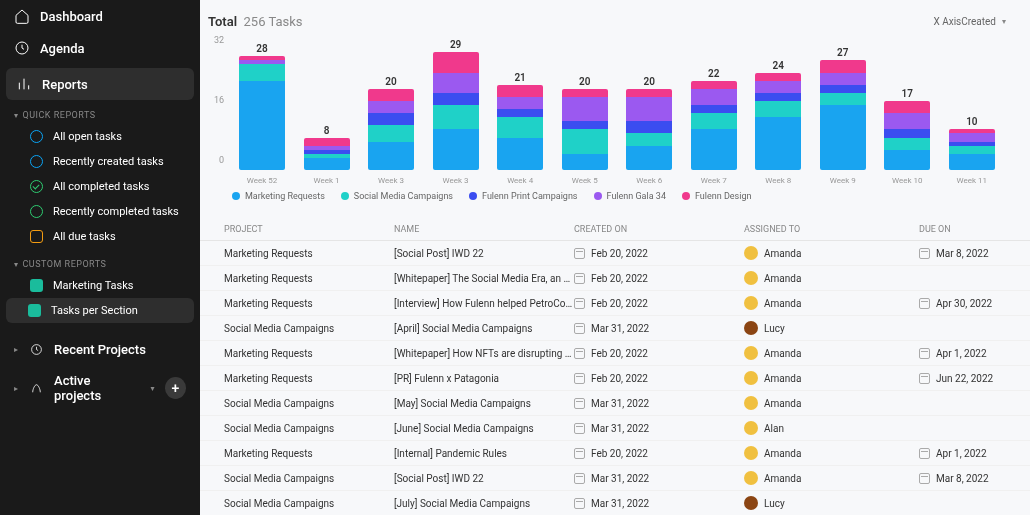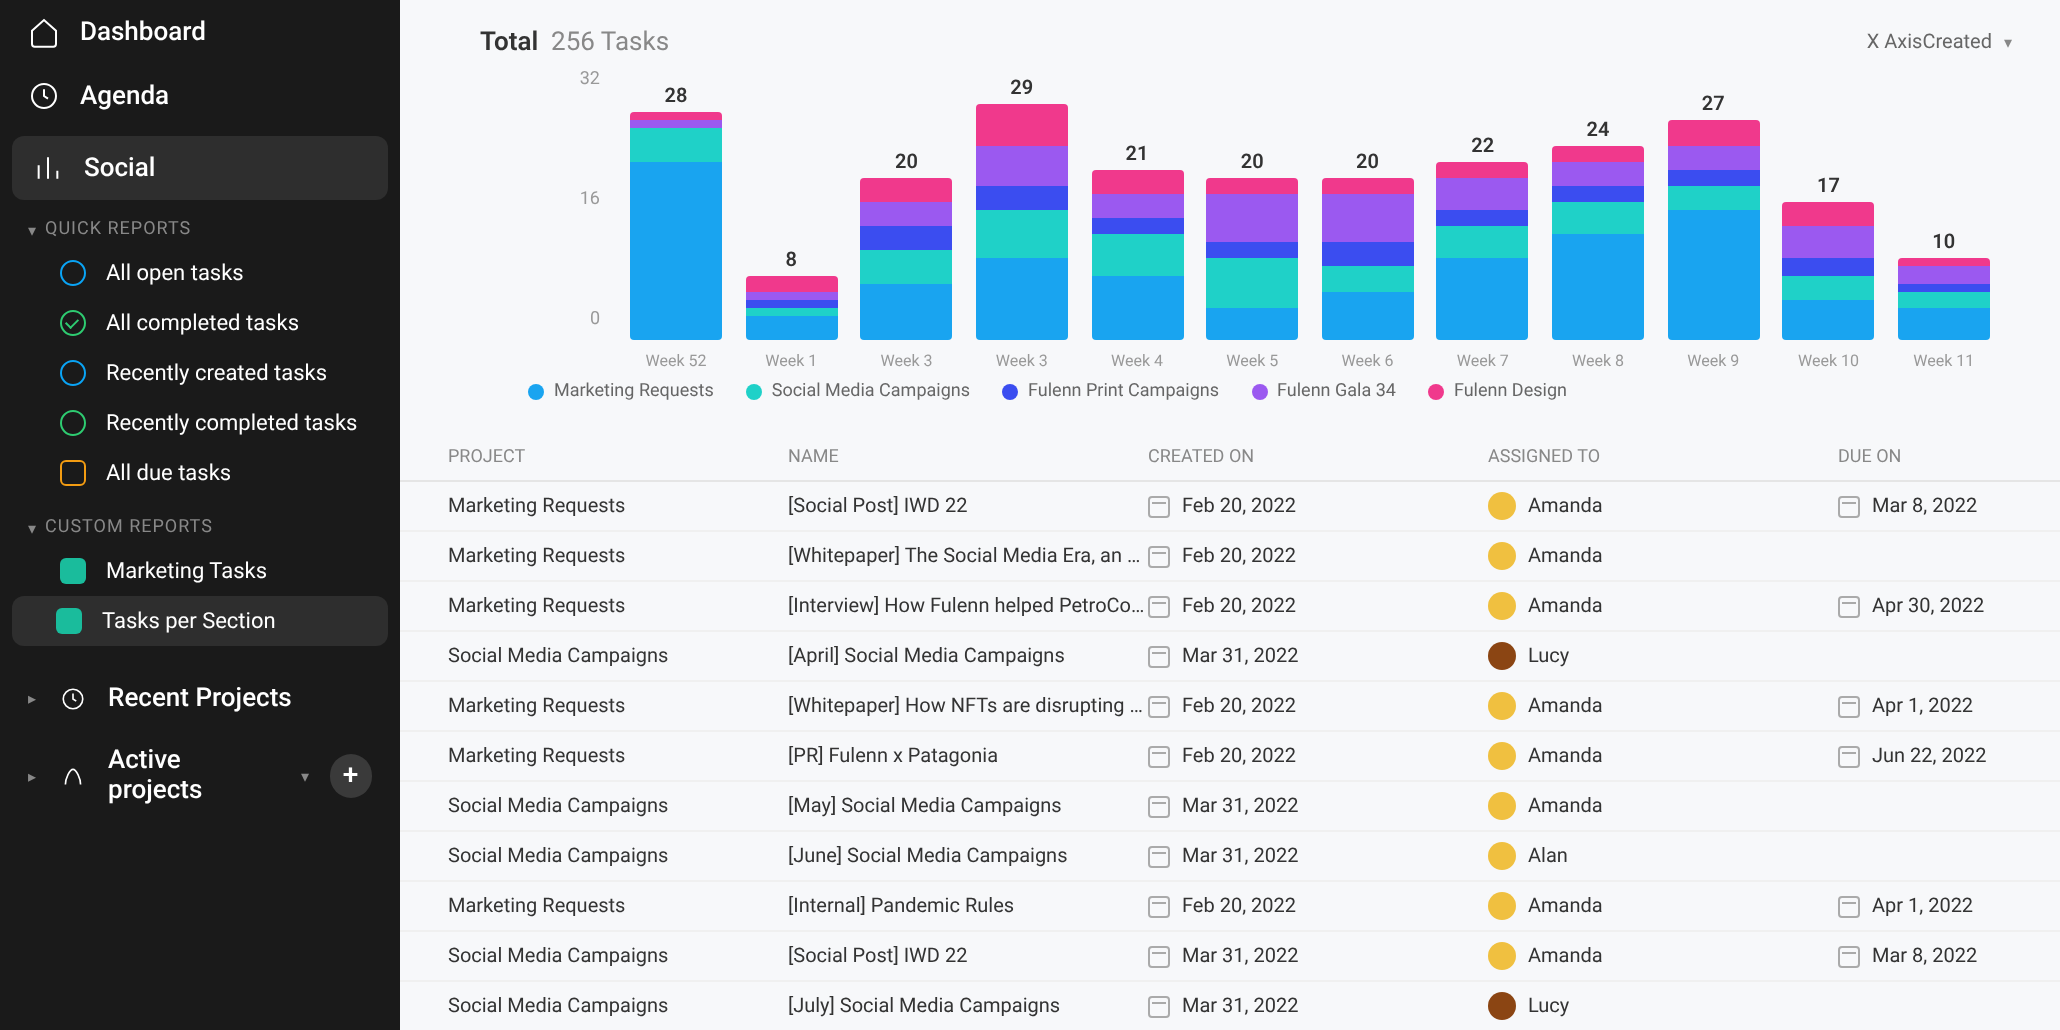--- a/index.html
+++ b/index.html
@@ -13,28 +13,28 @@
 .icon svg { width:16px; height:16px; stroke:#fff; stroke-width:1.5; fill:none; }
 .icon.sm svg { width:13px; height:13px; }
 .circle-o { width:13px; height:13px; border:1.5px solid #0aa4f5; border-radius:50%; }
 .circle-green { width:13px; height:13px; border:1.5px solid #2ecc71; border-radius:50%; position:relative; }
 .circle-green.check::after { content:""; position:absolute; left:2px; top:3px; width:5px; height:3px; border-left:1.5px solid #2ecc71; border-bottom:1.5px solid #2ecc71; transform:rotate(-45deg); }
 .sq-orange { width:13px; height:13px; border:1.5px solid #f39c12; border-radius:3px; }
 .sq-blue { width:13px; height:13px; background:#1abc9c; border-radius:3px; }
 .caret { font-size:8px; color:#888; }
 .plus-btn { width:22px; height:22px; border-radius:50%; background:#3a3a3a; display:flex; align-items:center; justify-content:center; margin-left:auto; font-size:14px; }
 .main { flex:1; display:flex; flex-direction:column; overflow:hidden; }
-.chart-area { padding:14px 24px 8px 40px; position:relative; }
+.chart-area { padding:14px 24px 8px 8px; position:relative; }
 .chart-head { display:flex; align-items:center; justify-content:space-between; margin-bottom:6px; }
 .total-txt { font-size:13px; }
 .total-txt b { font-weight:600; }
 .total-txt span { color:#888; }
 .axis-select { font-size:10px; color:#666; text-align:left; line-height:1.2; display:flex; align-items:center; gap:6px; cursor:pointer; }
 .axis-select .lbl { display:flex; flex-direction:row; }
-.chart-body { display:flex; height:150px;margin-left:44px; }
+.chart-body { display:flex; height:150px; }
 .y-axis { display:flex; flex-direction:column; justify-content:space-between; font-size:9px; color:#999; width:20px; text-align:right; padding-right:4px; height:130px; }
 .bars-wrap { flex:1; display:flex; align-items:flex-end; justify-content:space-between; height:150px; padding:0 6px; }
 .bar-col { display:flex; flex-direction:column; align-items:center; width:56px; }
 .bar-value { font-size:10px; font-weight:600; margin-bottom:2px; }
 .bar-stack { width:46px; display:flex; flex-direction:column-reverse; border-radius:2px; overflow:hidden; }
 .seg { width:100%; }
 .bar-label { font-size:8px; color:#999; margin-top:6px; white-space:nowrap; }
 .legend { display:flex; gap:16px; font-size:9px; color:#666; padding:6px 0 0 24px; flex-wrap:wrap; }
 .lg { display:flex; align-items:center; gap:5px; }
 .lg .dot { width:8px; height:8px; border-radius:50%; }
@@ -73,38 +73,38 @@
         </svg>
       </span>
     <span>Agenda</span>
   </div>
   <div class="side-item active" style="margin-top:4px;">
     <span class="icon">
         <svg viewBox="0 0 24 24">
           <path d="M5 20V10M12 20V4M19 20v-6"></path>
         </svg>
       </span>
-    <span>Social</span>
+    <span>Reports</span>
   </div>
 
   <div class="side-section">
       <span class="caret">▾</span>
       <span>QUICK REPORTS</span>
     </div>
   <div class="side-item small">
       <span class="circle-o"></span>
       <span>All open tasks</span>
     </div>
   <div class="side-item small">
+      <span class="circle-o"></span>
+      <span>Recently created tasks</span>
+    </div>
+  <div class="side-item small">
       <span class="circle-green check"></span>
       <span>All completed tasks</span>
-    </div>
-  <div class="side-item small">
-      <span class="circle-o"></span>
-      <span>Recently created tasks</span>
     </div>
   <div class="side-item small">
       <span class="circle-green"></span>
       <span>Recently completed tasks</span>
     </div>
   <div class="side-item small">
       <span class="sq-orange"></span>
       <span>All due tasks</span>
     </div>
 

